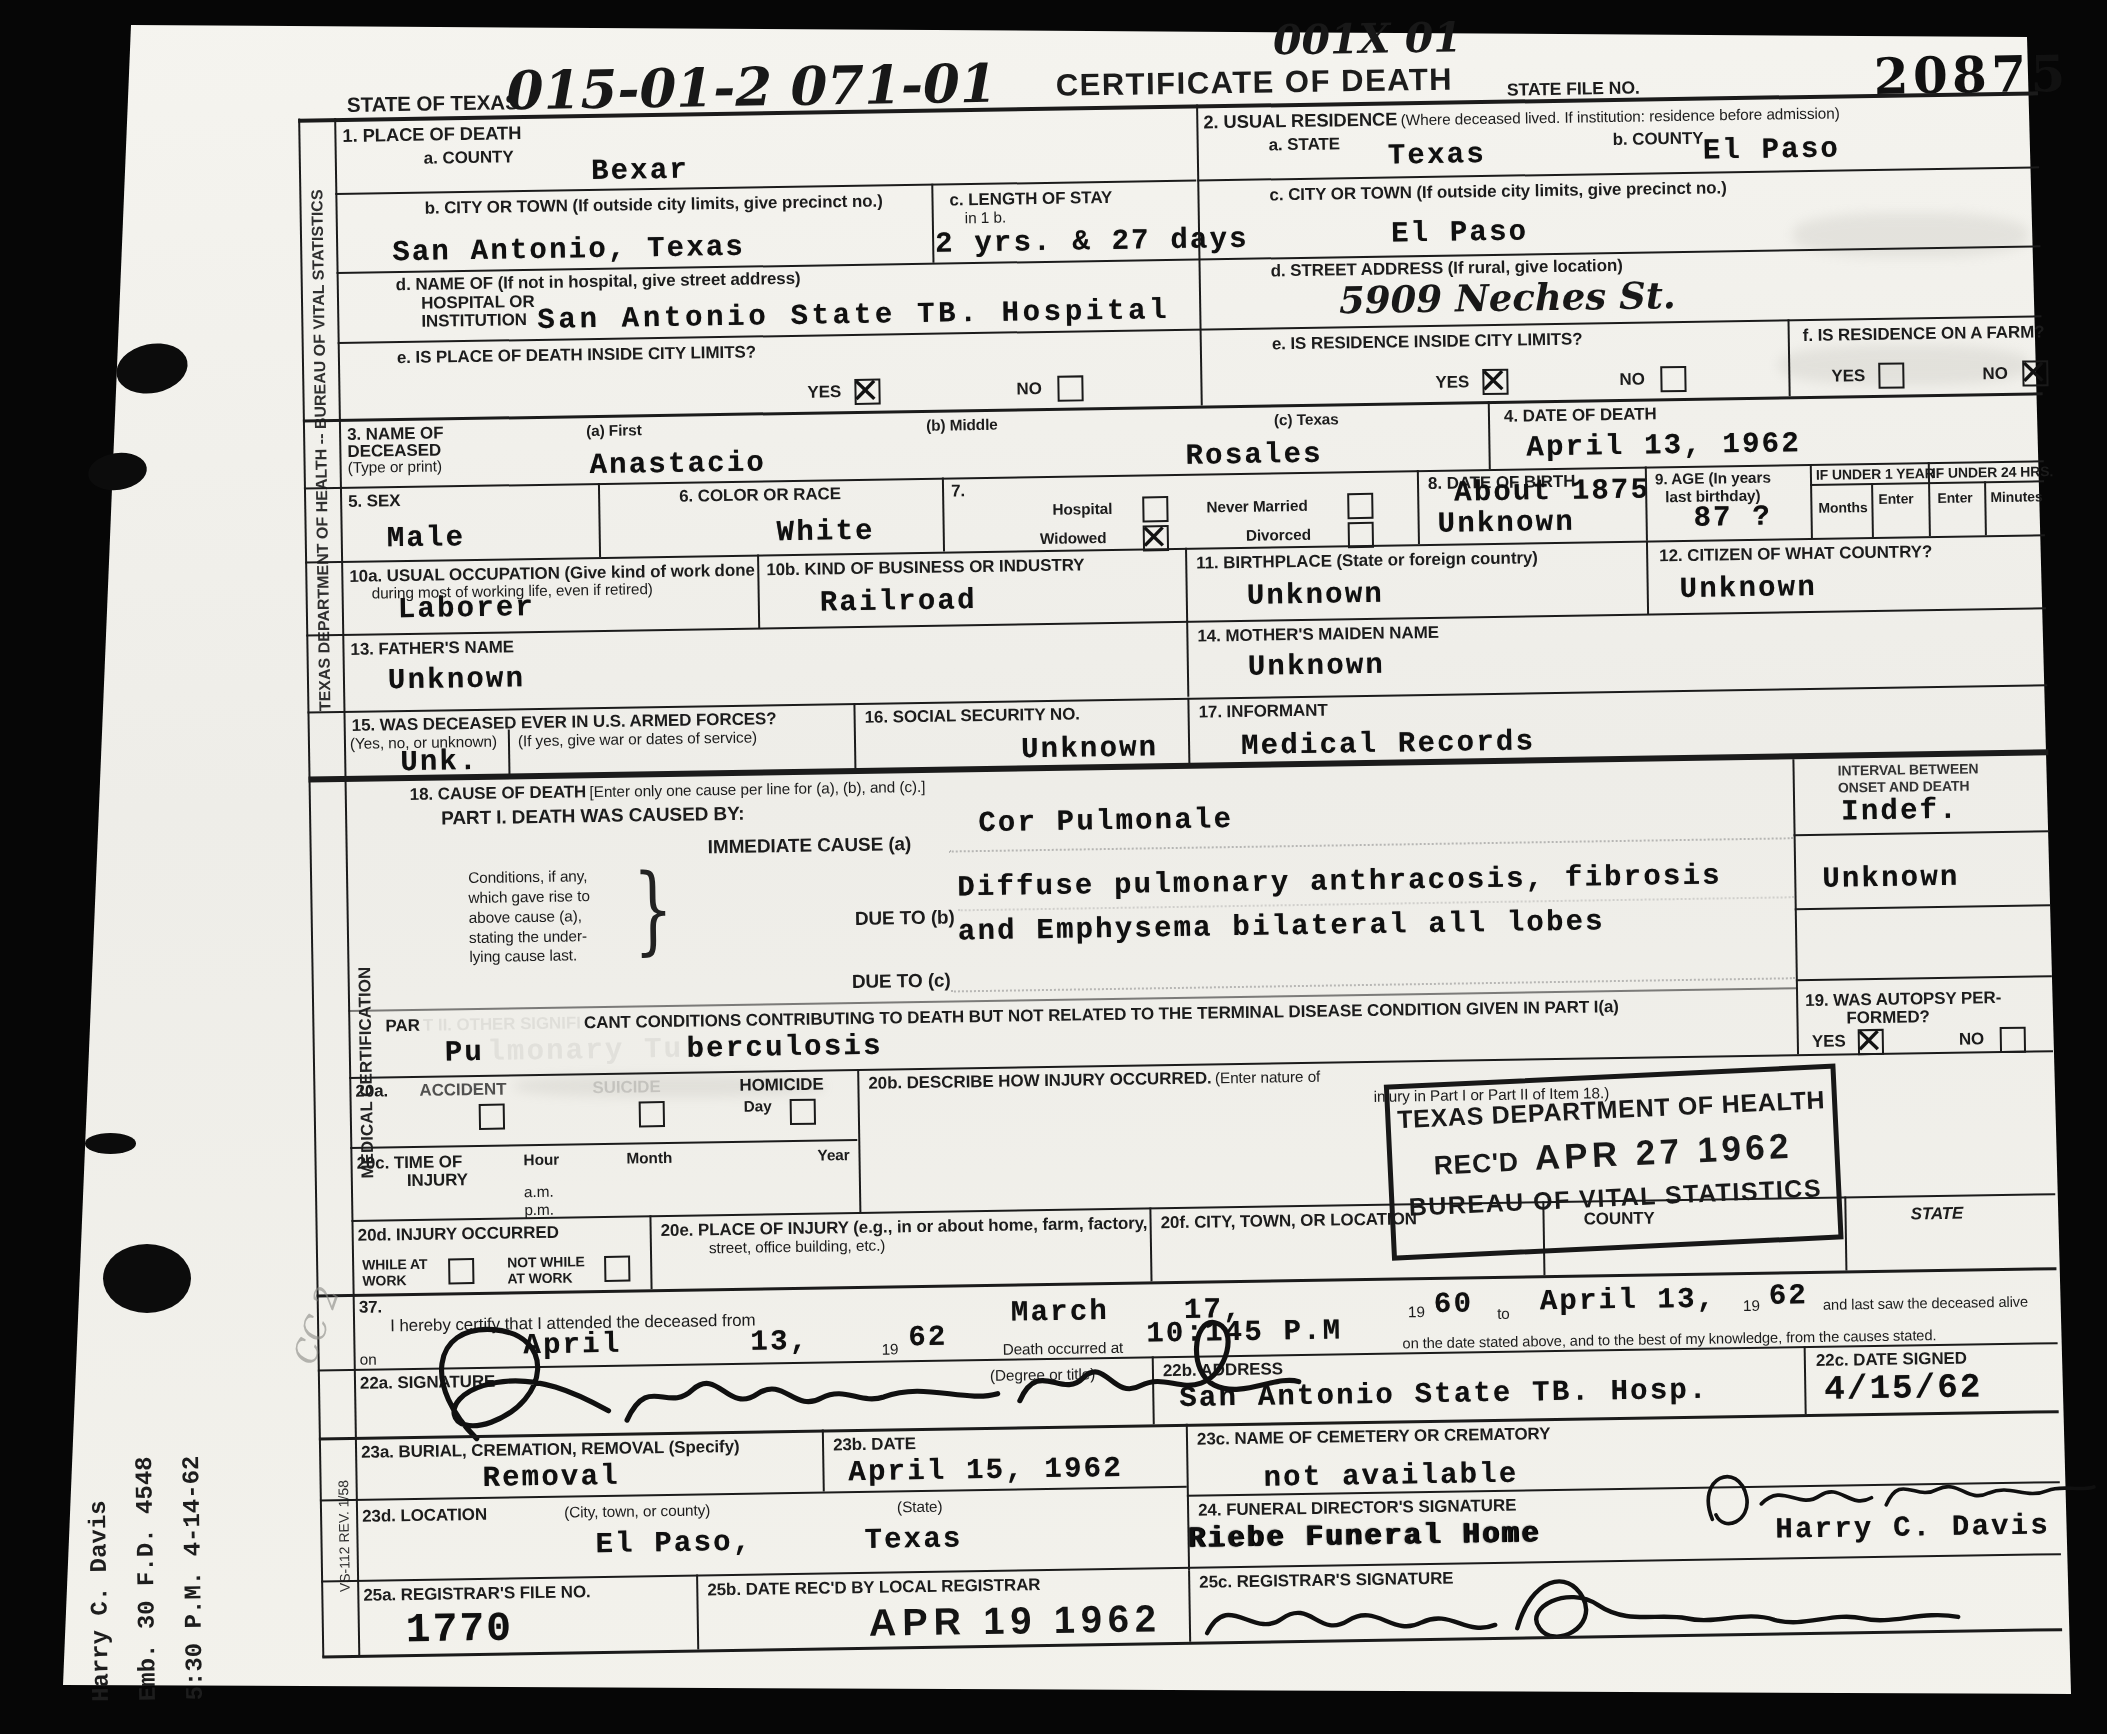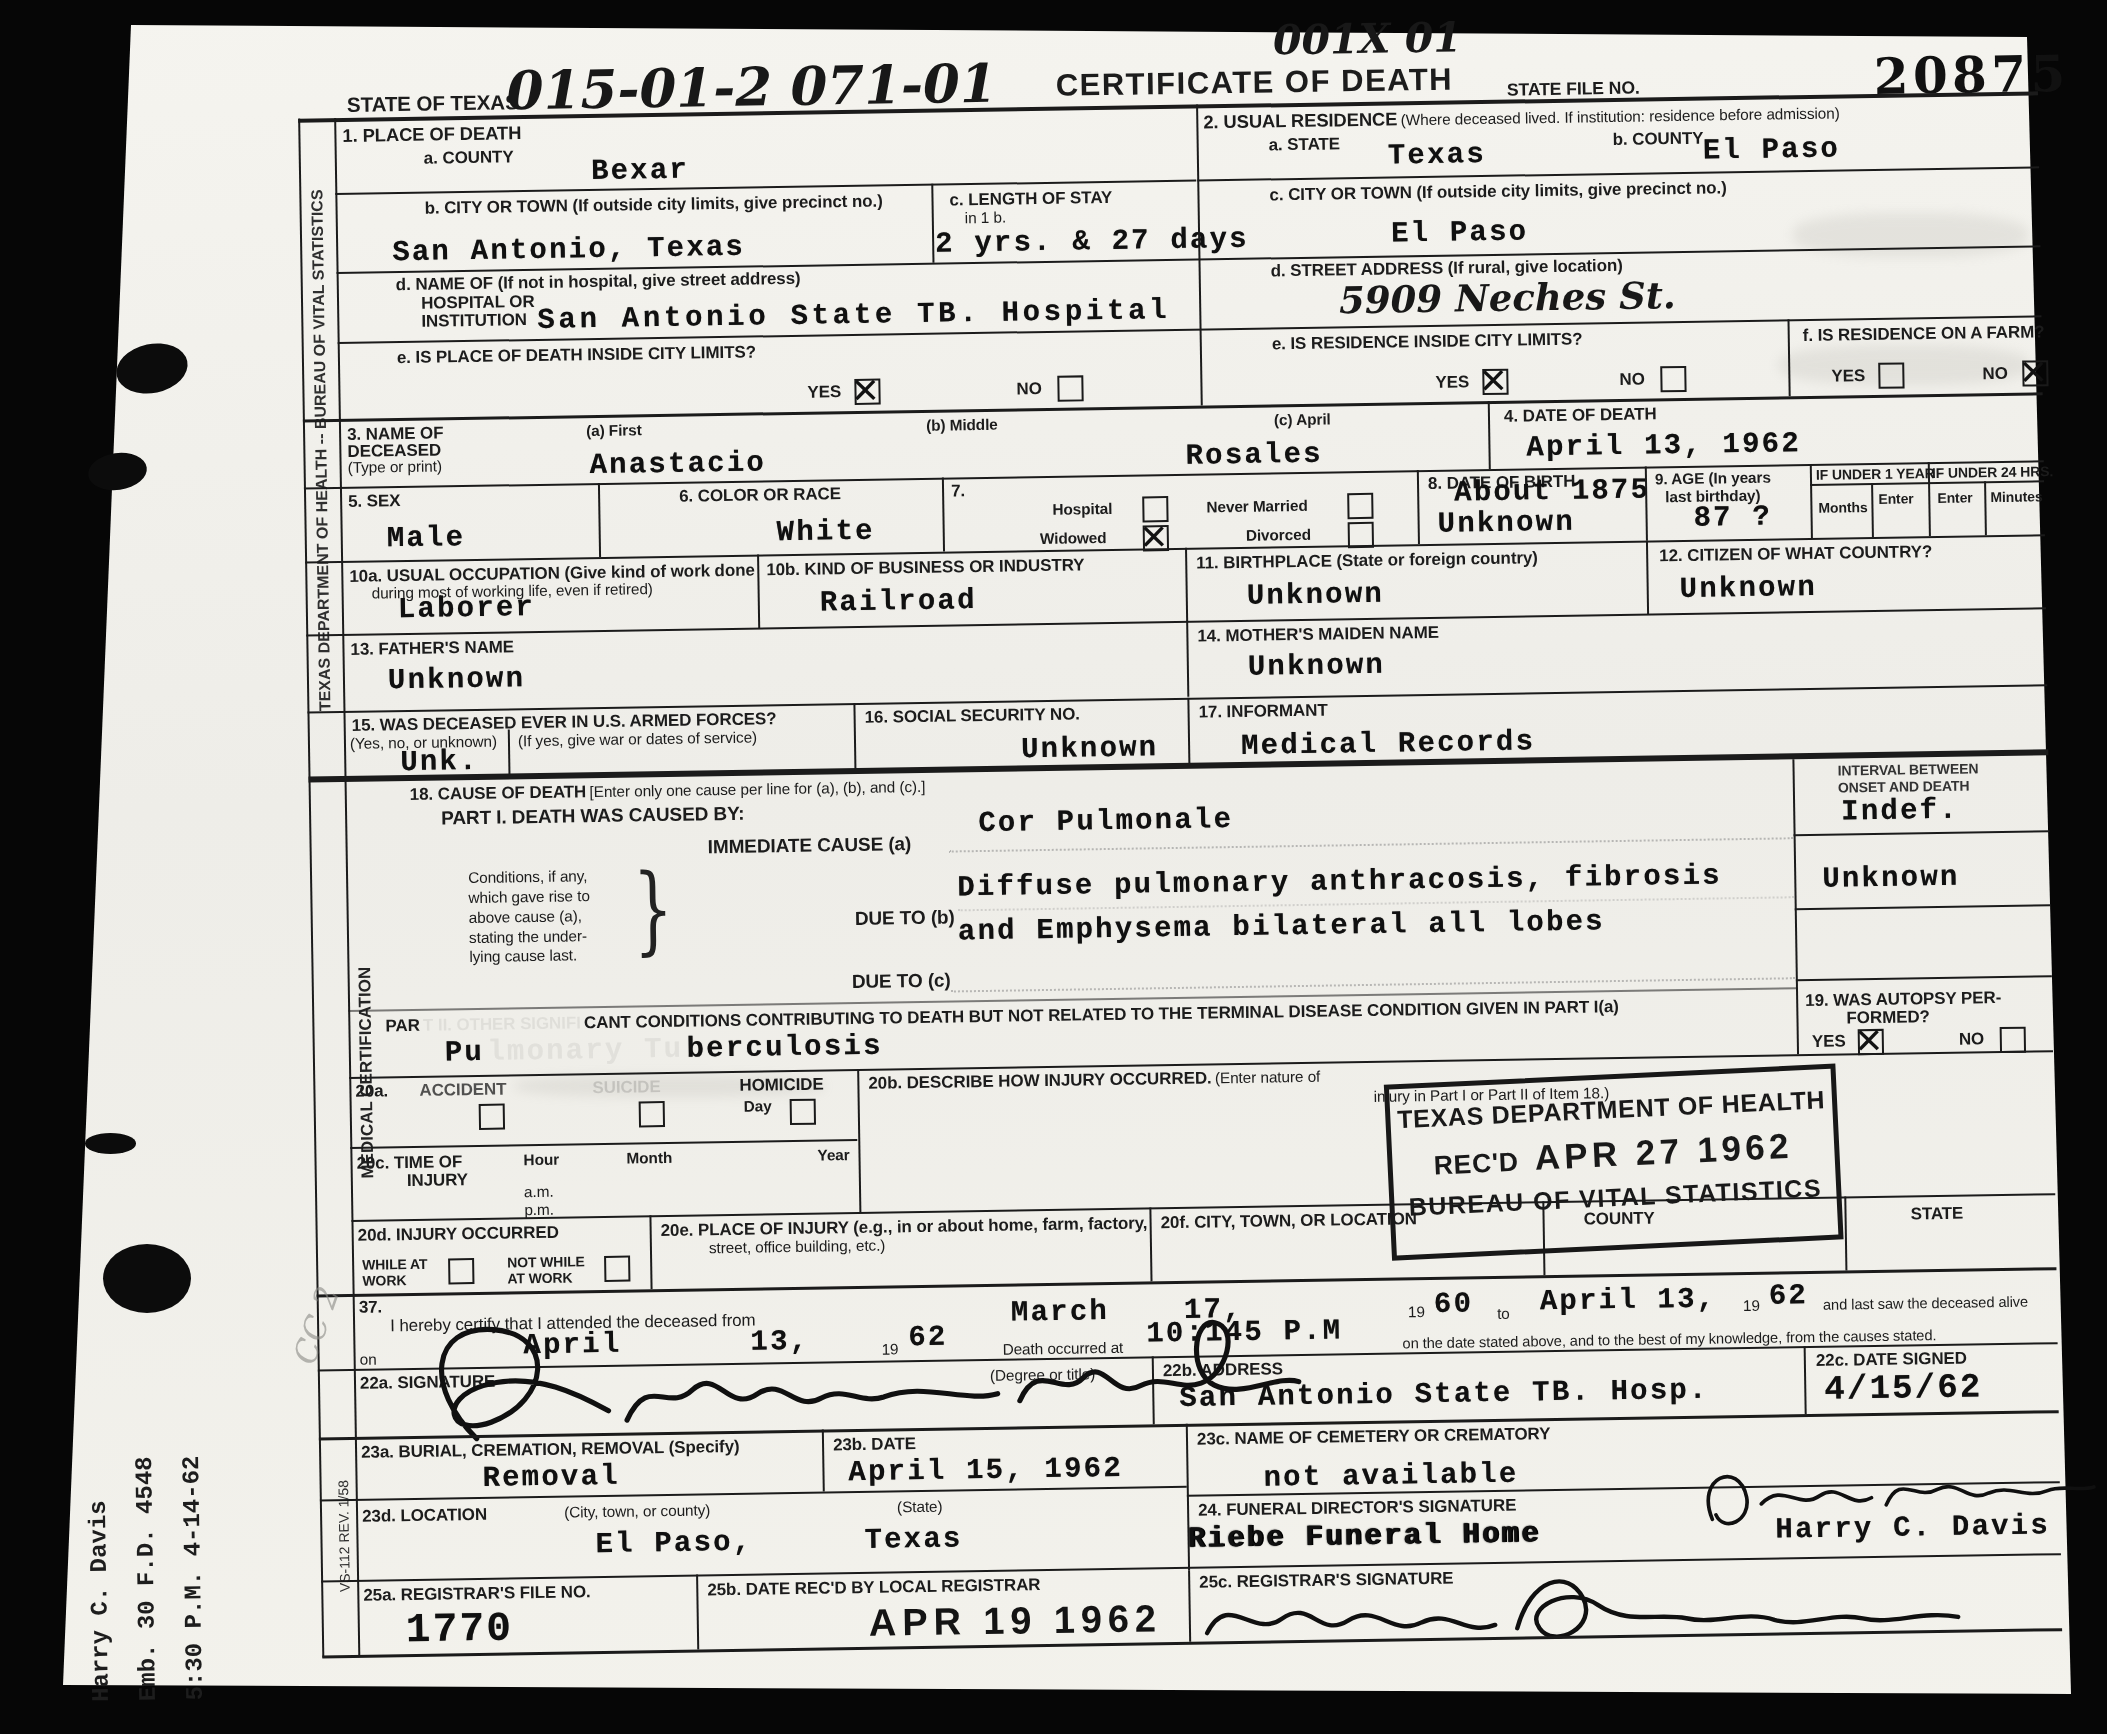--- a/index.html
+++ b/index.html
@@ -131,21 +131,21 @@
     <span class="cb" style="left:2029px;top:387px;">
         <span class="mk">✕</span>
       </span>
     <div class="hl" style="left:309px;top:419px;width:1740px;height:2.9px;"></div>
 
     <div class="lbl" style="left:353px;top:425px;">3. NAME OF</div>
     <div class="lbl" style="left:353px;top:442px;">DECEASED</div>
     <div class="lbl sm" style="left:353px;top:459px;">(Type or print)</div>
     <div class="lbl sm" style="left:592px;top:426px;font-weight:bold;">(a) First</div>
     <div class="lbl sm" style="left:932px;top:426px;font-weight:bold;">(b) Middle</div>
-    <div class="lbl sm" style="left:1280px;top:426px;font-weight:bold;">(c) April</div>
+    <div class="lbl sm" style="left:1280px;top:426px;font-weight:bold;">(c) Texas</div>
     <div class="vln" style="left:1494px;top:419px;height:68px;"></div>
     <div class="lbl" style="left:1510px;top:425px;">4. DATE OF DEATH</div>
     <div class="val" style="left:595px;top:453px;">Anastacio</div>
     <div class="val" style="left:1191px;top:453px;">Rosales</div>
     <div class="val" style="left:1532px;top:450px;">April 13, 1962</div>
     <div class="hl" style="left:309px;top:487px;width:1740px;"></div>
 
     <div class="lbl" style="left:353px;top:492px;">5. SEX</div>
     <div class="val" style="left:391px;top:523px;">Male</div>
     <div class="vln" style="left:603px;top:487px;height:74px;"></div>
@@ -323,21 +323,21 @@
         <span class="mk"></span>
       </span>
     <div class="vln" style="left:643px;top:1220px;height:74px;"></div>
     <div class="lbl" style="left:654px;top:1226px;">20e. PLACE OF INJURY (e.g., in or about home, farm, factory,</div>
     <div class="lbl sm" style="left:702px;top:1245px;">street, office building, etc.)</div>
     <div class="vln" style="left:1143px;top:1220px;height:74px;"></div>
     <div class="lbl" style="left:1154px;top:1226px;">20f. CITY, TOWN, OR LOCATION</div>
     <div class="vln" style="left:1536px;top:1220px;height:74px;width:1.5px;"></div>
     <div class="lbl" style="left:1577px;top:1229px;">COUNTY</div>
     <div class="vln" style="left:1838px;top:1220px;height:74px;width:1.5px;"></div>
-    <div class="lbl" style="left:1904px;top:1229px;">STATE</div>
+    <div class="lbl" style="left:1904px;top:1229px;font-style:italic;">STATE</div>
     <div class="hl" style="left:309px;top:1294px;width:1740px;height:2.9px;"></div>
 
     <div class="stamp">
       <div class="s1">TEXAS DEPARTMENT OF HEALTH</div>
       <div class="s2"><span>REC'D</span>&nbsp;&nbsp;<b>APR 27 1962</b></div>
       <div class="s3">BUREAU OF VITAL STATISTICS</div>
     </div>
 
     <div class="lbl" style="left:351px;top:1298px;">37.</div>
     <div class="lbl sm" style="left:382px;top:1317px;font-size:17px;">I hereby certify that I attended the deceased from</div>

